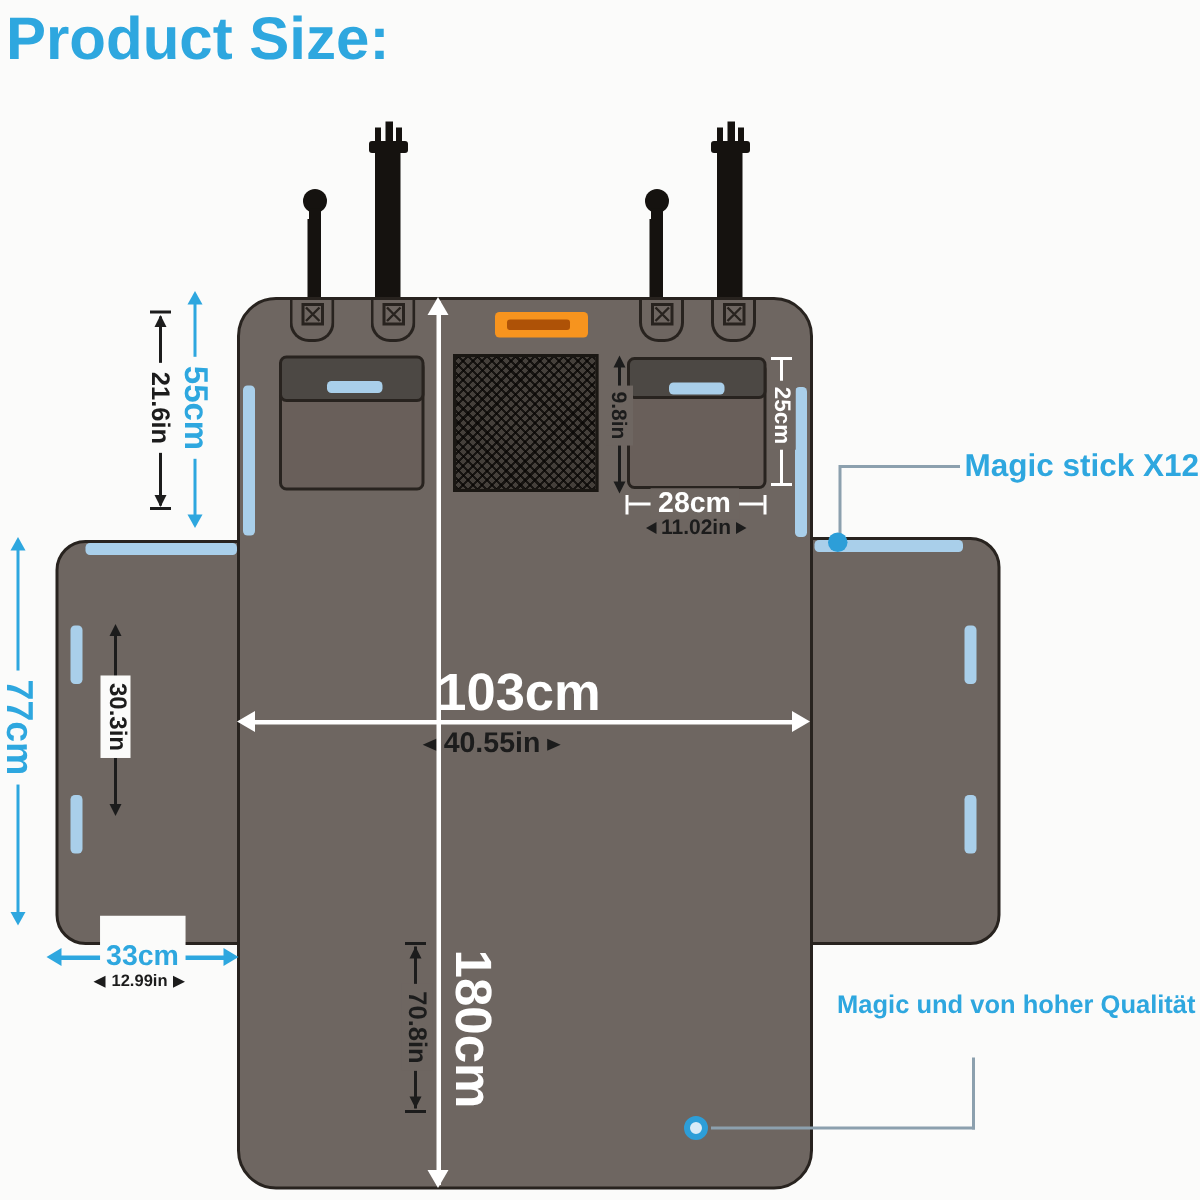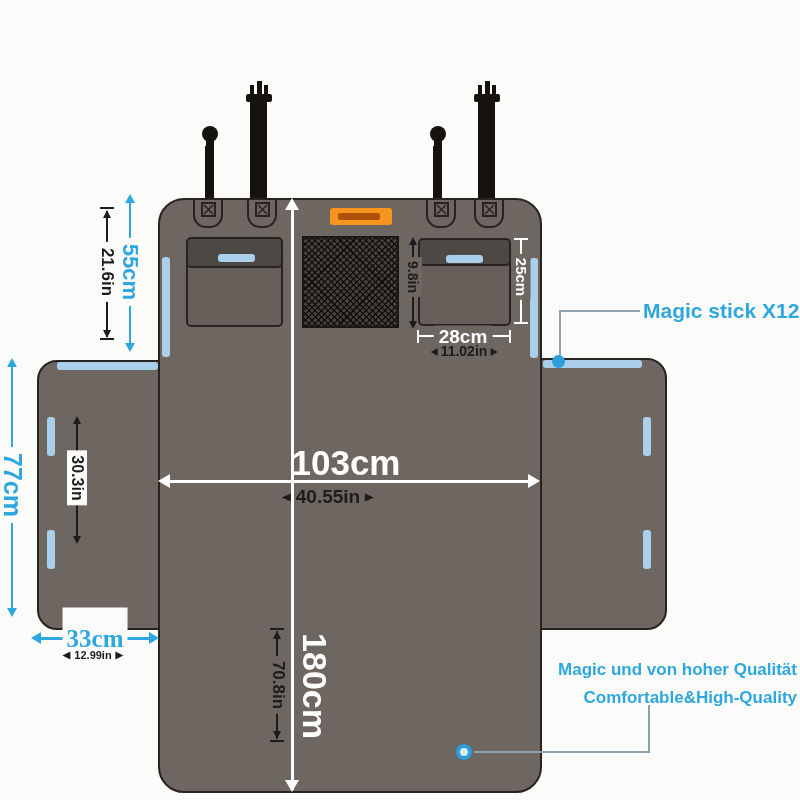--- a/index.html
+++ b/index.html
@@ -31,20 +31,21 @@
   .dimline{position:absolute;z-index:6;}
   .lbl{z-index:7;}
   .conn{position:absolute;background:var(--connector);z-index:6;}
   .callout{position:absolute;font-weight:bold;color:var(--accent);z-index:7;white-space:nowrap;text-align:right;}
 </style>
 </head>
 <body>
 
 <div class="stage">
 
+  <div class="abs" style="left:4px;top:4px;font-size:40px;font-weight:bold;color:var(--accent);">Product Size:</div>
 
   <div class="strap ball" style="left:202px;top:126px;width:16px;height:16px;"></div>
   <div class="strap" style="left:206px;top:139px;width:8px;height:10px;"></div>
   <div class="strap" style="left:205px;top:146px;width:9px;height:54px;"></div>
 
   <div class="strap" style="left:250px;top:85px;width:4px;height:11px;"></div>
   <div class="strap" style="left:257px;top:81px;width:5px;height:15px;"></div>
   <div class="strap" style="left:264px;top:85px;width:4px;height:11px;"></div>
   <div class="strap" style="left:246px;top:94px;width:26px;height:8px;border-radius:2px;"></div>
   <div class="strap" style="left:250px;top:100px;width:17px;height:100px;"></div>
@@ -174,29 +175,28 @@
   <span class="vt lbl" style="left:12px;top:485px;font-size:25px;color:var(--accent);background:var(--bg);padding:2px 6px;">77cm</span>
 
   <div class="dimline" style="left:76px;top:419px;width:2px;height:120px;background:var(--ink);"></div>
   <div class="tri" style="left:73px;top:416px;border-left:4px solid transparent;border-right:4px solid transparent;border-bottom:8px solid var(--ink);z-index:6;"></div>
   <div class="tri" style="left:73px;top:536px;border-left:4px solid transparent;border-right:4px solid transparent;border-top:8px solid var(--ink);z-index:6;"></div>
   <span class="vt lbl" style="left:77px;top:478px;font-size:16px;color:var(--ink);background:var(--bg);padding:2px 5px;">30.3in</span>
 
   <div class="dimline" style="left:36px;top:637px;width:118px;height:3px;background:var(--accent);"></div>
   <div class="tri" style="left:31px;top:632px;border-top:6px solid transparent;border-bottom:6px solid transparent;border-right:10px solid var(--accent);z-index:6;"></div>
   <div class="tri" style="left:149px;top:632px;border-top:6px solid transparent;border-bottom:6px solid transparent;border-left:10px solid var(--accent);z-index:6;"></div>
-  <span class="ht lbl" style="left:95px;top:638px;font-size:25px;color:var(--accent);background:var(--bg);padding:18px 4px;font-family:Liberation Serif, serif;">33cm</span>
+  <span class="ht lbl" style="left:95px;top:638px;font-size:19px;color:var(--accent);background:var(--bg);padding:18px 4px;">33cm</span>
   <span class="ht lbl" style="left:93px;top:655px;font-size:11px;color:var(--ink);">
     <span class="itri" style="border-top:4px solid transparent;border-bottom:4px solid transparent;border-right:8px solid var(--ink);margin-right:4px;"></span><span>12.99in</span><span class="itri" style="border-top:4px solid transparent;border-bottom:4px solid transparent;border-left:8px solid var(--ink);margin-left:4px;"></span>
   </span>
 
   <div class="callout" style="left:643px;top:299px;font-size:21px;">Magic stick X12</div>
   <div class="conn" style="left:560px;top:310px;width:80px;height:2px;"></div>
   <div class="conn" style="left:559px;top:310px;width:2px;height:47px;"></div>
   <div class="box" style="left:552px;top:355px;width:13px;height:13px;border-radius:50%;background:var(--dot);z-index:6;"></div>
 
   <div class="callout" style="right:3px;top:660px;font-size:17px;">Magic und von hoher Qualität</div>
-  <div class="callout" style="right:3px;top:688px;font-size:17px;">Comfortable&amp;High-Quality</div>
   <div class="conn" style="left:648px;top:705px;width:2px;height:48px;"></div>
   <div class="conn" style="left:474px;top:751px;width:176px;height:2px;"></div>
   <div class="box" style="left:456px;top:744px;width:16px;height:16px;border-radius:50%;border:4px solid var(--dot);background:#D9EBF7;z-index:6;"></div>
 
 </div>
 
 </body></html>

